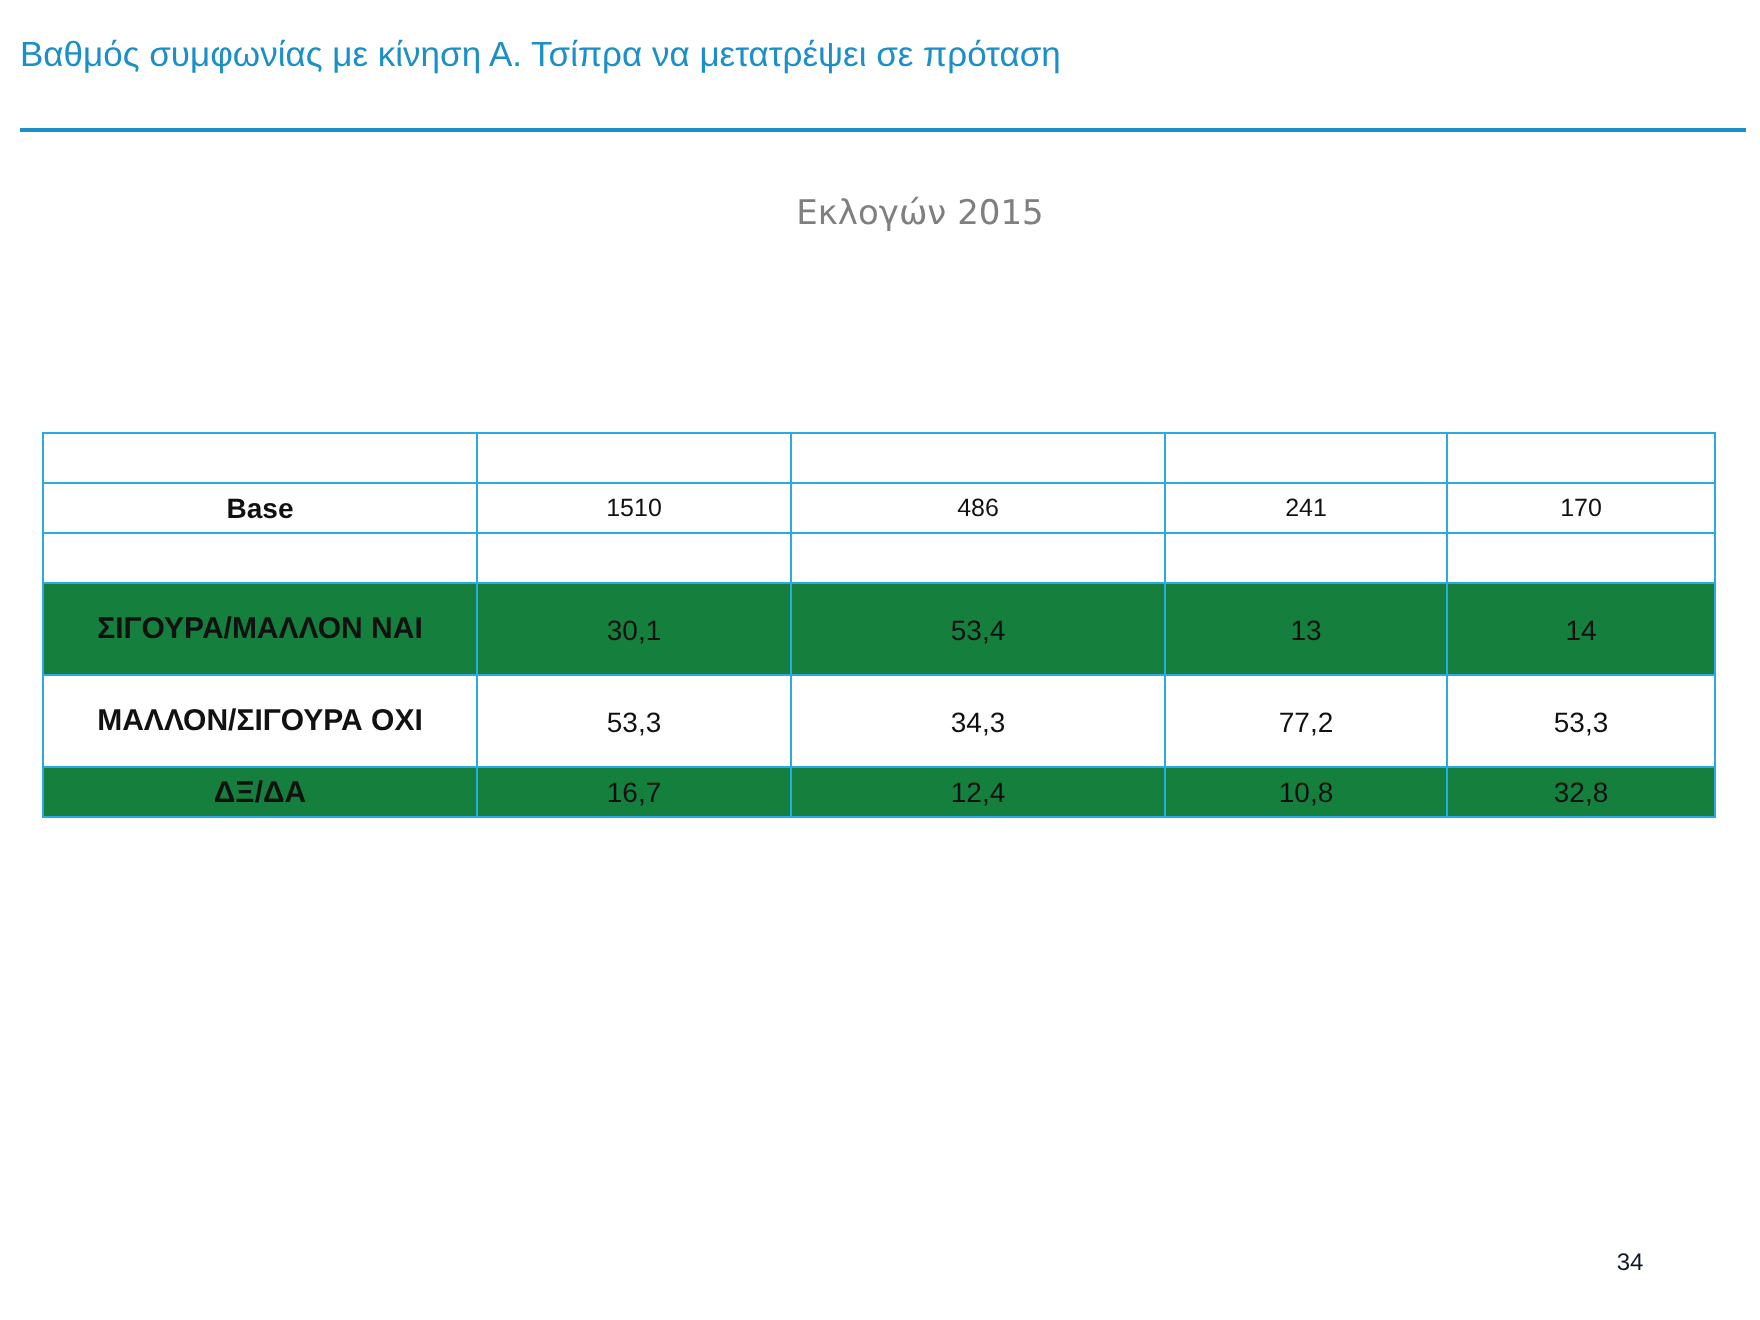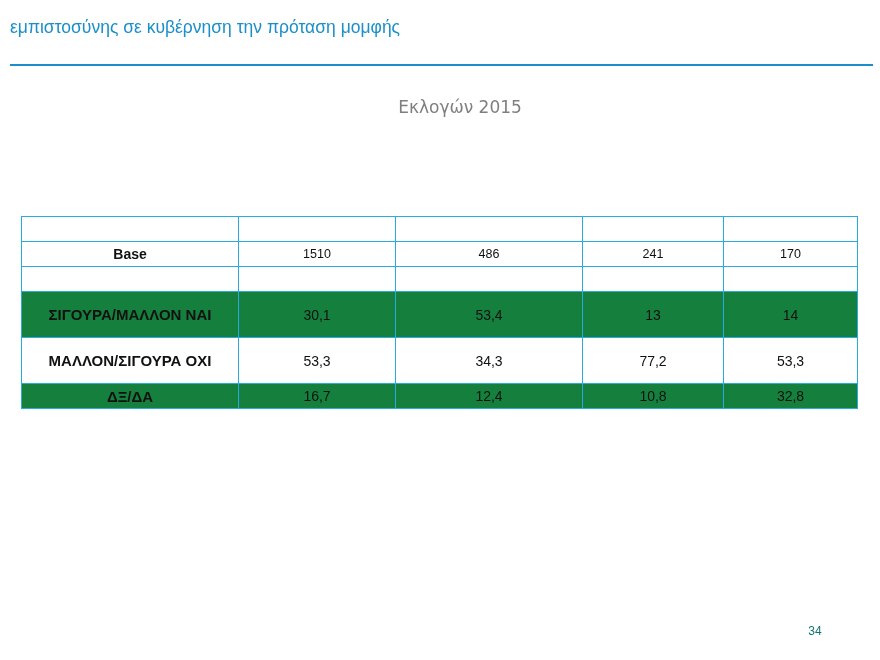--- a/index.html
+++ b/index.html
@@ -31,28 +31,28 @@
     tr.spacer td { height: 24px; }
     tr.base td { height: 24px; font-size: 12.5px; }
     tr.base td.rowlabel { font-weight: bold; font-size: 14px; }
     tr.big td { height: 45px; font-size: 14px; }
     tr.small td { height: 24px; font-size: 14px; }
     tr.shaded td { background: #15803d; }
     td.rowlabel { font-weight: bold; font-size: 15px !important; }
     td.total { font-weight: normal; }
     .pagenum {
       position: absolute; left: 800px; top: 624px; width: 30px; text-align: center;
-      color: #0f766e; font-size: 12px;
+      color: #0f172a; font-size: 12px;
     }
   </style>
 </head>
 <body>
 
 <div class="title">
-  <div>εμπιστοσύνης σε κυβέρνηση την πρόταση μομφής</div>
+  <div>Βαθμός συμφωνίας με κίνηση Α. Τσίπρα να μετατρέψει σε πρόταση</div>
 </div>
 <div class="title-rule"></div>
 
 <div class="subtitle">
   <div>Εκλογών 2015</div>
 </div>
 
 <table class="data">
   <colgroup>
     <col style="width:217px">

